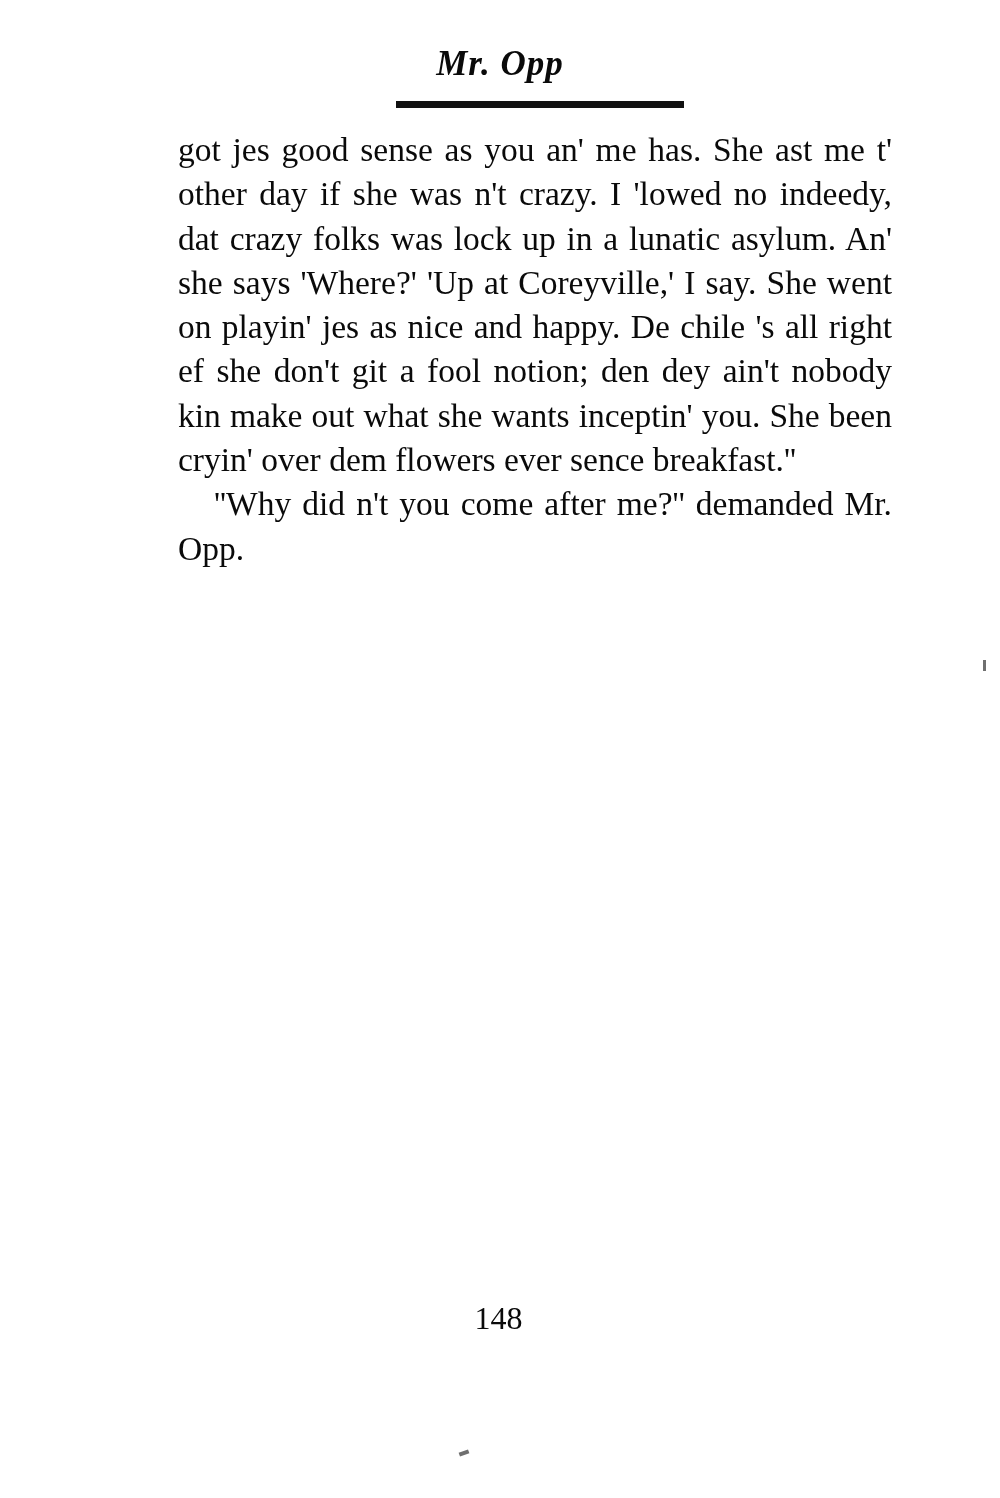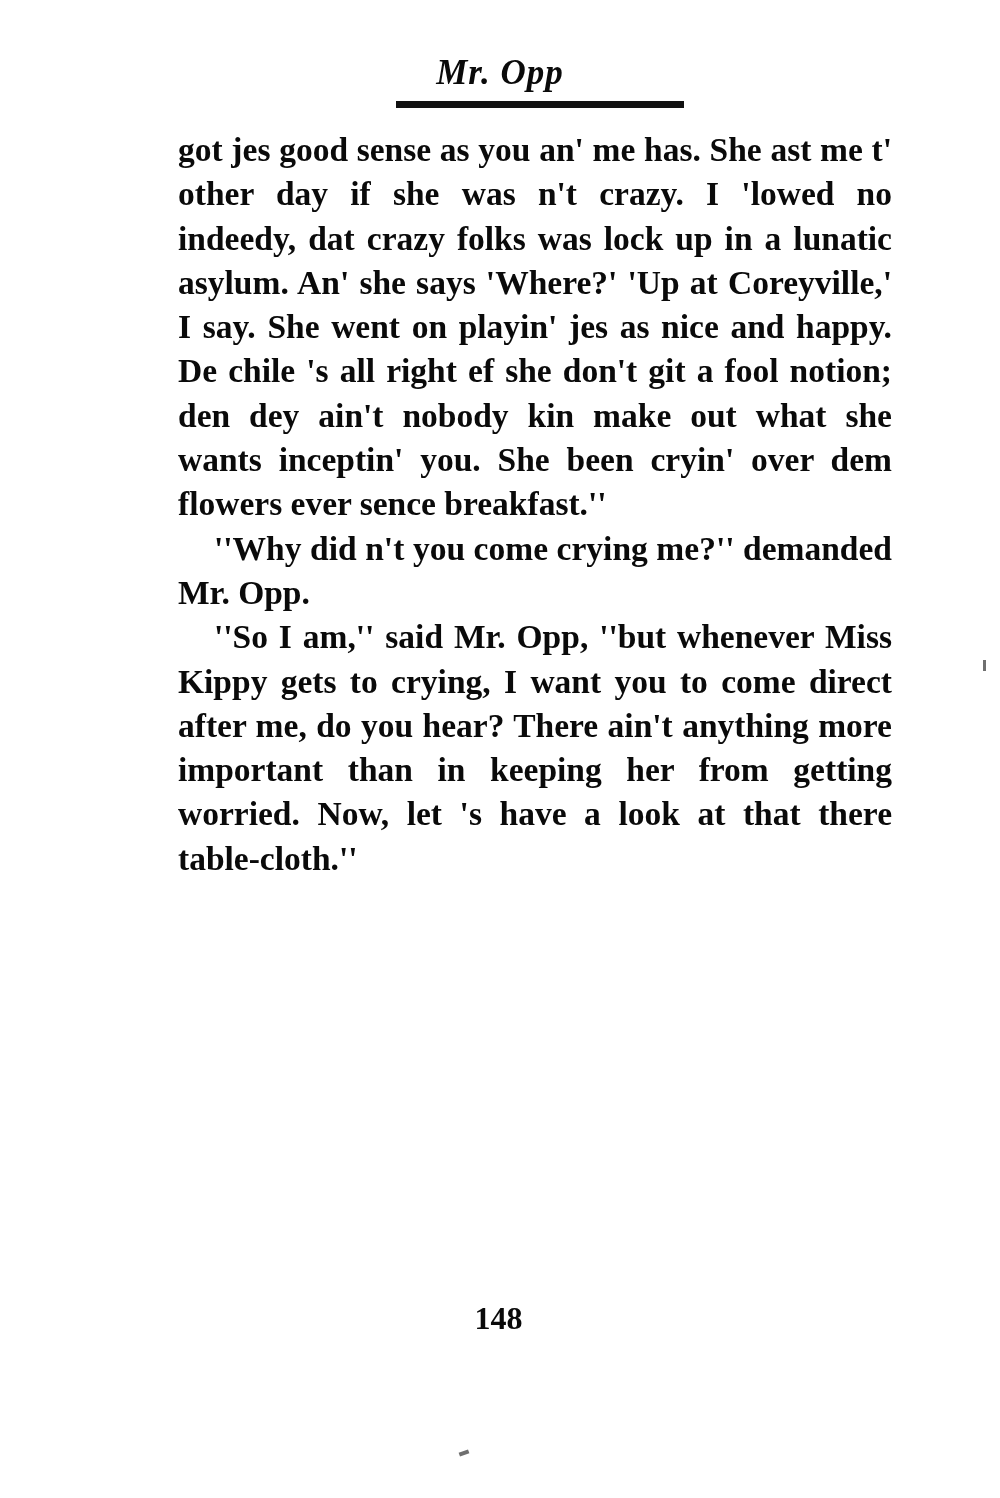--- a/index.html
+++ b/index.html
@@ -25,36 +25,34 @@
     position: absolute;
     top: 44px;
     left: 0;
     width: 1000px;
     text-align: center;
     font-style: italic;
     font-weight: bold;
     font-size: 35px;
     letter-spacing: 1px;
     font-family: "Liberation Serif", serif;
-    margin-top: 9px;
   }
   .head-rule {
     position: absolute;
     top: 101px;
     left: 396px;
     width: 288px;
     height: 7px;
     background: #111111;
   }
   .textblock {
     position: absolute;
     top: 128px;
     left: 178px;
     width: 714px;
-    font-weight: bold;
   }
   p.para {
     margin: 0;
     font-size: 33.5px;
     line-height: 44.3px;
     text-align: justify;
     text-justify: inter-word;
     font-family: "Liberation Serif", serif;
     hyphens: manual;
   }
@@ -65,21 +63,20 @@
     text-align: justify;
   }
   .folio {
     position: absolute;
     top: 1300px;
     left: 0;
     width: 997px;
     text-align: center;
     font-size: 32px;
     font-family: "Liberation Serif", serif;
-    font-weight: bold;
   }
   .speck {
     position: absolute;
     background: #6f6f6f;
   }
   .speck-right {
     top: 660px;
     left: 983px;
     width: 3px;
     height: 11px;
@@ -96,22 +93,21 @@
 <body>
 
 <div class="page">
 
   <div class="running-head">Mr. Opp</div>
 
   <div class="head-rule"></div>
 
   <div class="textblock">
     <p class="para">got jes good sense as you an' me has. She ast me t' other day if she was n't crazy. I 'lowed no indeedy, dat crazy folks was lock up in a lunatic asylum. An' she says 'Where?' 'Up at Coreyville,' I say. She went on playin' jes as nice and happy. De chile 's all right ef she don't git a fool notion; den dey ain't nobody kin make out what she wants inceptin' you. She been cryin' over dem flowers ever sence breakfast.''</p>
-    <p class="para indent">''Why did n't you come crying me?'' demanded Mr. Opp.</p>
-    <p class="para indent">''So I am,'' said Mr. Opp, ''but whenever Miss Kippy gets to crying, I want you to come direct after me, do you hear? There ain't anything more important than in keeping her from getting worried. Now, let 's have a look at that there table-cloth.''</p>
+    <p class="para indent">''Why did n't you come after me?'' demanded Mr. Opp.</p>
   </div>
 
   <div class="folio">148</div>
 
   <div class="speck speck-right"></div>
   <div class="speck speck-bottom"></div>
 
 </div>
 
 </body></html>

